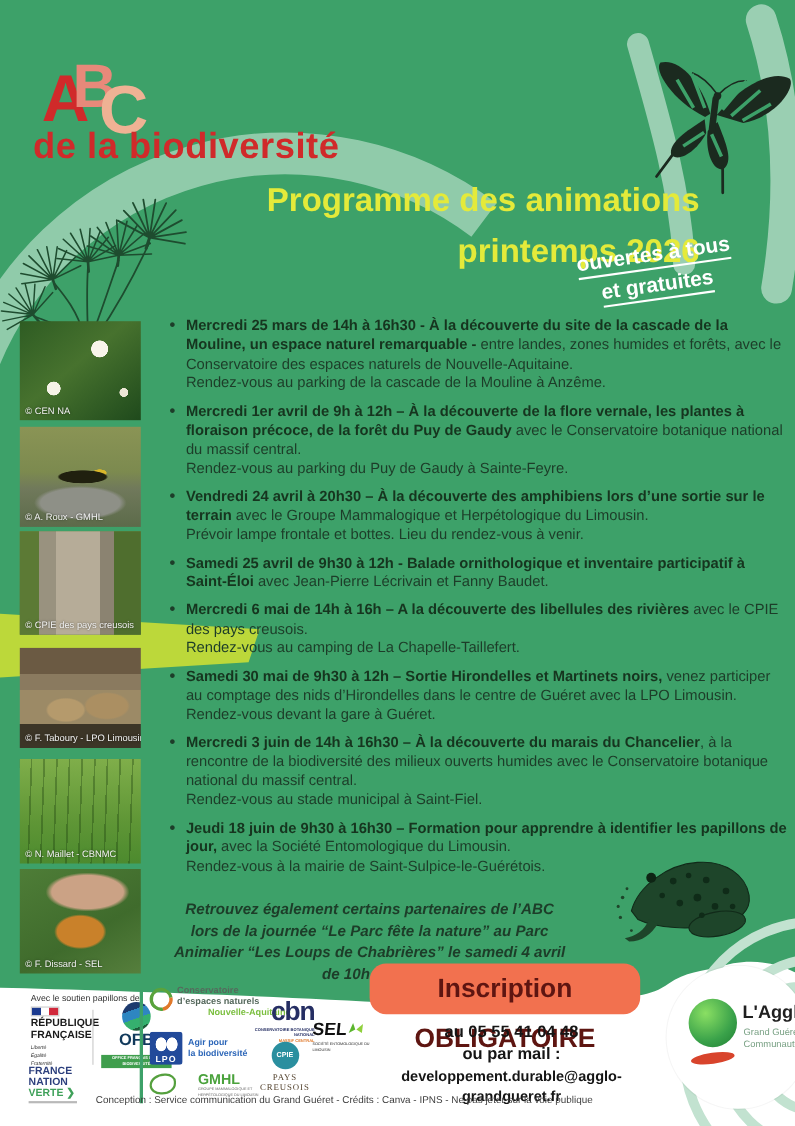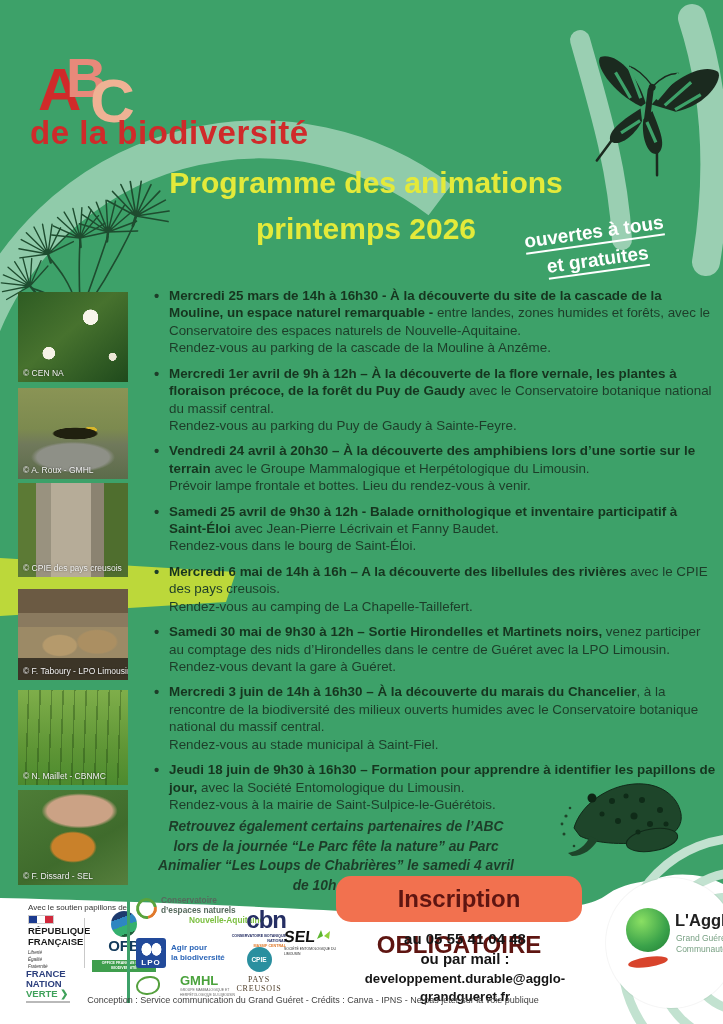--- a/index.html
+++ b/index.html
@@ -211,21 +211,21 @@
     <ellipse cx="716" cy="902" rx="15" ry="8" transform="rotate(-20 716 902)" fill="#c2e2d0"></ellipse>
   </svg>
 
   <div class="layer abc">
     <span class="abc-letter l0" style="color: rgb(208, 42, 42);">A</span>
     <span class="abc-letter l1" style="color: rgb(232, 137, 122);">B</span>
     <span class="abc-letter l2" style="color: rgb(239, 178, 148);">C</span>
   </div>
   <div class="layer subtitle" id="subtitle" style="color: rgb(208, 42, 42);">de la biodiversité</div>
 
-  <div class="layer title" id="main-title" style="color: rgb(228, 234, 58);">
+  <div class="layer title" id="main-title" style="color: rgb(228, 234, 58); text-align: right;">
     <div class="t1">Programme des animations</div>
     <div class="t2">printemps 2026</div>
   </div>
 
   <div class="layer ribbon">
     <div><span class="r1">ouvertes à tous</span></div>
     <div><span class="r2">et gratuites</span></div>
   </div>
 
   <div id="photo-col">
@@ -246,21 +246,21 @@
       </div>
       <div class="photo ph6" style="top: 790px; height: 95px;">
         <span class="credit">© F. Dissard - SEL</span>
       </div>
     </div>
 
   <ul class="layer events" id="events-list">
       <li><span class="b">Mercredi 25 mars de 14h à 16h30 - À la découverte du site de la cascade de la Mouline, un espace naturel remarquable - </span><span>entre landes, zones humides et forêts, avec le Conservatoire des espaces naturels de Nouvelle-Aquitaine.</span><br><span>Rendez-vous au parking de la cascade de la Mouline à Anzême.</span></li>
       <li><span class="b">Mercredi 1er avril de 9h à 12h – À la découverte de la flore vernale, les plantes à floraison précoce, de la forêt du Puy de Gaudy </span><span>avec le Conservatoire botanique national du massif central.</span><br><span>Rendez-vous au parking du Puy de Gaudy à Sainte-Feyre.</span></li>
       <li><span class="b">Vendredi 24 avril à 20h30 – À la découverte des amphibiens lors d’une sortie sur le terrain </span><span>avec le Groupe Mammalogique et Herpétologique du Limousin.</span><br><span>Prévoir lampe frontale et bottes. Lieu du rendez-vous à venir.</span></li>
-      <li><span class="b">Samedi 25 avril de 9h30 à 12h - Balade ornithologique et inventaire participatif à Saint-Éloi </span><span>avec Jean-Pierre Lécrivain et Fanny Baudet.</span><br><span>Rendez-vous dans le bourg de Saint-Éloi.</span></li>
+      <li><span class="b">Samedi 25 avril de 9h30 à 12h - Balade ornithologique et inventaire participatif à Saint-Éloi </span><span>avec Jean-Pierre Lécrivain et Fanny Baudet.</span><br></li>
       <li><span class="b">Mercredi 6 mai de 14h à 16h – A la découverte des libellules des rivières </span><span>avec le CPIE des pays creusois.</span><br><span>Rendez-vous au camping de La Chapelle-Taillefert.</span></li>
       <li><span class="b">Samedi 30 mai de 9h30 à 12h – Sortie Hirondelles et Martinets noirs, </span><span>venez participer au comptage des nids d’Hirondelles dans le centre de Guéret avec la LPO Limousin. Rendez-vous devant la gare à Guéret.</span></li>
       <li><span class="b">Mercredi 3 juin de 14h à 16h30 – À la découverte du marais du Chancelier</span><span>, à la rencontre de la biodiversité des milieux ouverts humides avec le Conservatoire botanique national du massif central.</span><br><span>Rendez-vous au stade municipal à Saint-Fiel.</span></li>
       <li><span class="b">Jeudi 18 juin de 9h30 à 16h30 – Formation pour apprendre à identifier les papillons de jour, </span><span>avec la Société Entomologique du Limousin.</span><br><span>Rendez-vous à la mairie de Saint-Sulpice-le-Guérétois.</span></li>
     </ul>
 
   <div class="layer note">Retrouvez également certains partenaires de l’ABC lors de la journée “Le Parc fête la nature” au Parc Animalier “Les Loups de Chabrières” le samedi 4 avril de 10h à 18h.</div>
 
   <div class="layer cta" id="cta-btn" style="background: rgb(242, 113, 79); color: rgb(94, 21, 17);">Inscription OBLIGATOIRE</div>
 

